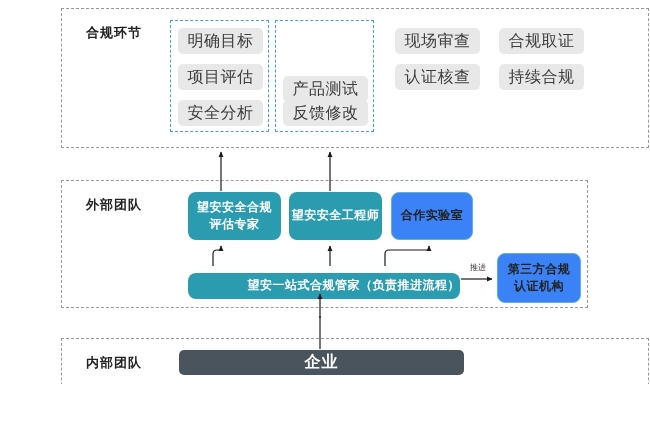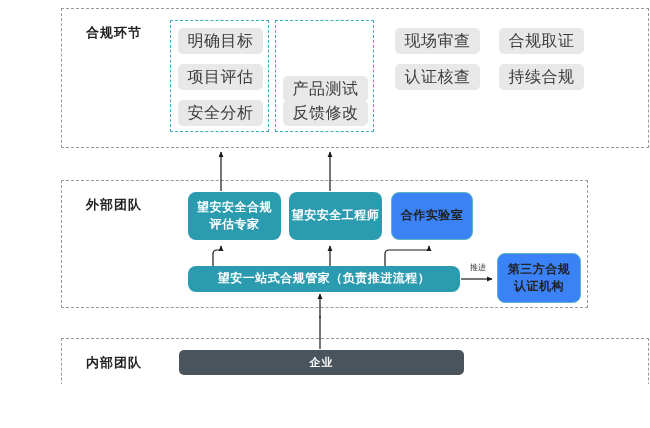--- a/index.html
+++ b/index.html
@@ -77,21 +77,21 @@
     display: flex;
     align-items: center;
     justify-content: center;
     text-align: center;
     line-height: 1.45;
     letter-spacing: 0.5px;
     box-sizing: border-box;
   }
   #box-expert   { left: 188px; top: 192px; width: 93px; height: 48px; }
   #box-engineer { left: 289px; top: 192px; width: 93px; height: 48px; }
-  #box-steward  { left: 188px; top: 266px; width: 272px; height: 26px; }
+  #box-steward  { left: 188px; top: 273px; width: 272px; height: 26px; justify-content: flex-end; }
 
   
   .teal-outline-box {
     position: absolute;
     background: #3b82f6;
     border: 1.5px solid #5cb6c8;
     border-radius: 8px;
     color: #222222;
     font-size: 12px;
     font-weight: bold;
@@ -107,21 +107,21 @@
   #box-thirdpty { left: 497px; top: 253px; width: 84px; height: 50px; }
 
   
   .wide-bar {
     position: absolute;
     left: 179px;
     width: 285px;
     height: 25px;
     border-radius: 5px;
     color: #ffffff;
-    font-size: 11px;
+    font-size: 16px;
     font-weight: bold;
     display: flex;
     align-items: center;
     justify-content: center;
     letter-spacing: 1px;
     box-sizing: border-box;
   }
   #bar-enterprise { top: 350px; background: #4a545c; }
   #bar-devteam    { top: 386px; background: #404040; }
 

